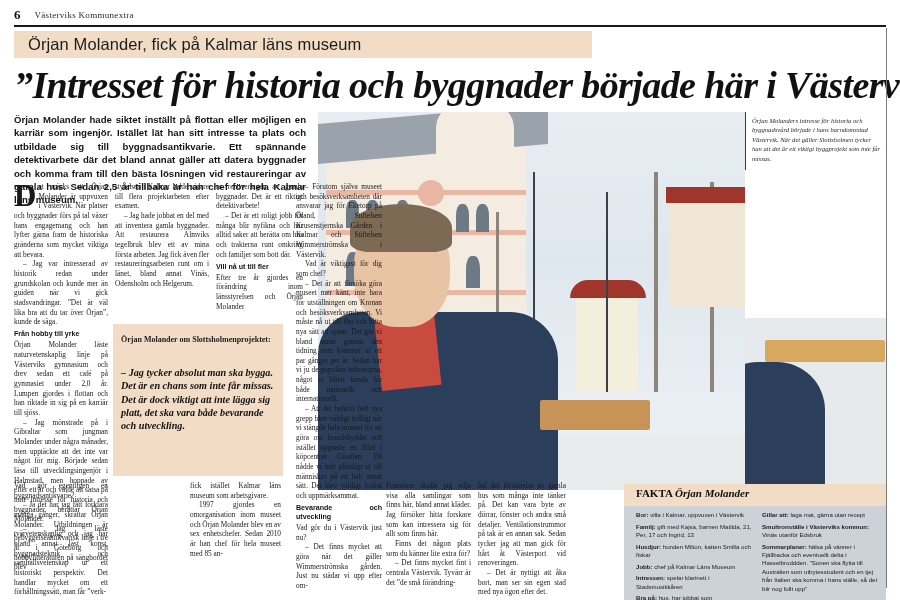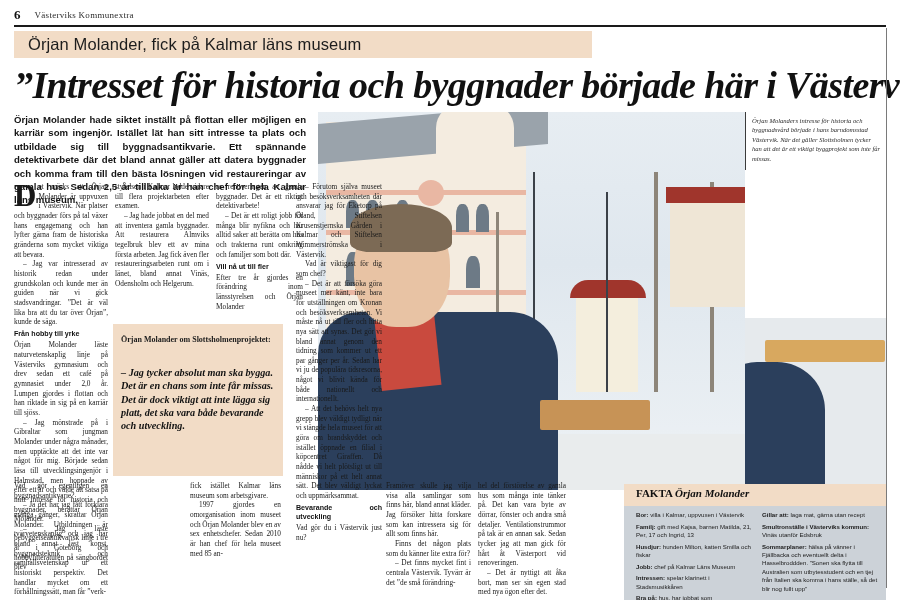--- a/index.html
+++ b/index.html
@@ -260,20 +260,21 @@
     <p class="nf">Efter tre år gjordes en förändring inom länsstyrelsen och Örjan Molander</p>
   </div>
 
   <div class="col" id="col4">
     <p>– Förutom själva museet och besöksverksamheten där ansvarar jag för Eketorp på Öland, Stiftelsen Krusenstjernska Gården i Kalmar och Stiftelsen Wimmerströmska i Västervik.</p>
     <p>Vad är viktigast för dig som chef?</p>
     <p>– Det är att försöka göra museet mer känt, inte bara för utställningen om Kronan och besöksverksamheten. Vi måste nå ut till fler och hitta nya sätt att synas. Det gör vi bland annat genom den tidning som kommer ut ett par gånger per år. Sedan har vi ju de populära tidsresorna, något vi blivit kända för både nationellt och internationellt.</p>
     <p>– Att det behövs helt nya grepp blev väldigt tydligt när vi stängde hela museet för att göra om brandskyddet och istället öppnade en filial i köpcentret Giraffen. Då nådde vi helt plötsligt ut till människor på ett helt annat sätt. Det blev väldigt lyckat och uppmärksammat.</p>
     <h4>Bevarande och utveckling</h4>
     <p class="nf">Vad gör du i Västervik just nu?</p>
+    <p>– Det finns mycket att göra när det gäller Wimmerströmska gården. Just nu städar vi upp efter om-</p>
   </div>
 
   <div class="quotebox"></div>
   <div class="quote-attr">Örjan Molander om Slottsholmenprojektet:</div>
   <div class="quote-body">– Jag tycker absolut man ska bygga. Det är en chans  som inte får missas. Det är dock viktigt att inte lägga sig platt, det  ska vara både bevarande och utveckling.</div>
 
   <div class="col" id="col1b">
     <p class="nf">Vad gör egentligen en byggnadsantikvarie?</p>
     <p>– Ja det har jag fått förklara många gånger, skrattar Örjan Molander. Utbildningen är tvärvetenskaplig och jag har bland annat läst konst, byggnadsteknik och samhällsvetenskap ur ett historiskt perspektiv. Det handlar mycket om ett förhållningssätt, man får ”verk-</p>
   </div>

